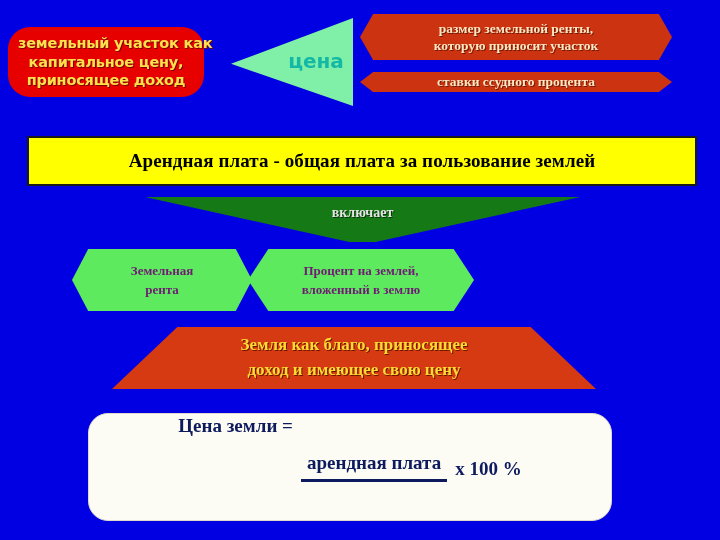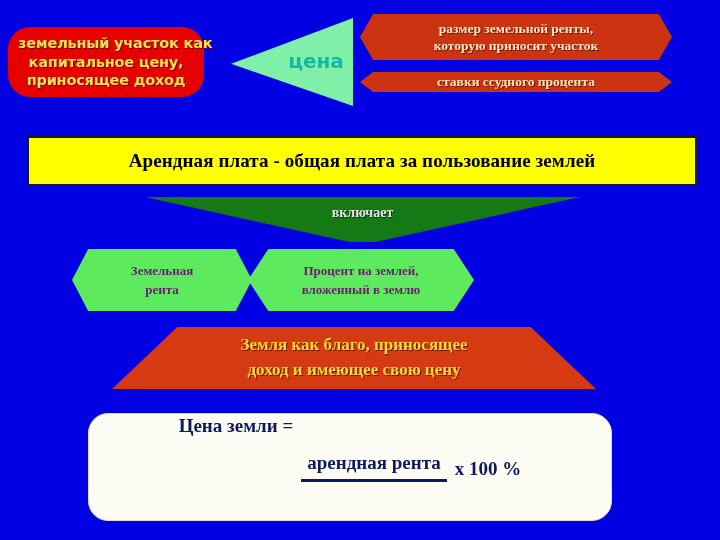--- a/index.html
+++ b/index.html
@@ -231,19 +231,19 @@
 
 
   <div id="land-good-trap" class="abs ctr">
     <span class="ln">Земля как благо, приносящее</span>
     <span class="ln">доход и имеющее свою цену</span>
   </div>
 
   <div id="formula-card" class="abs ctr">
     <span id="formula-lhs">Цена земли =</span>
     <span id="formula-fraction">
-      <span id="formula-numerator">арендная рента</span>
+      <span id="formula-numerator">арендная плата</span>
       <span id="formula-bar"></span>
     </span>
     <span id="formula-tail">х 100 %</span>
   </div>
 
 </div>
 
 </body></html>

